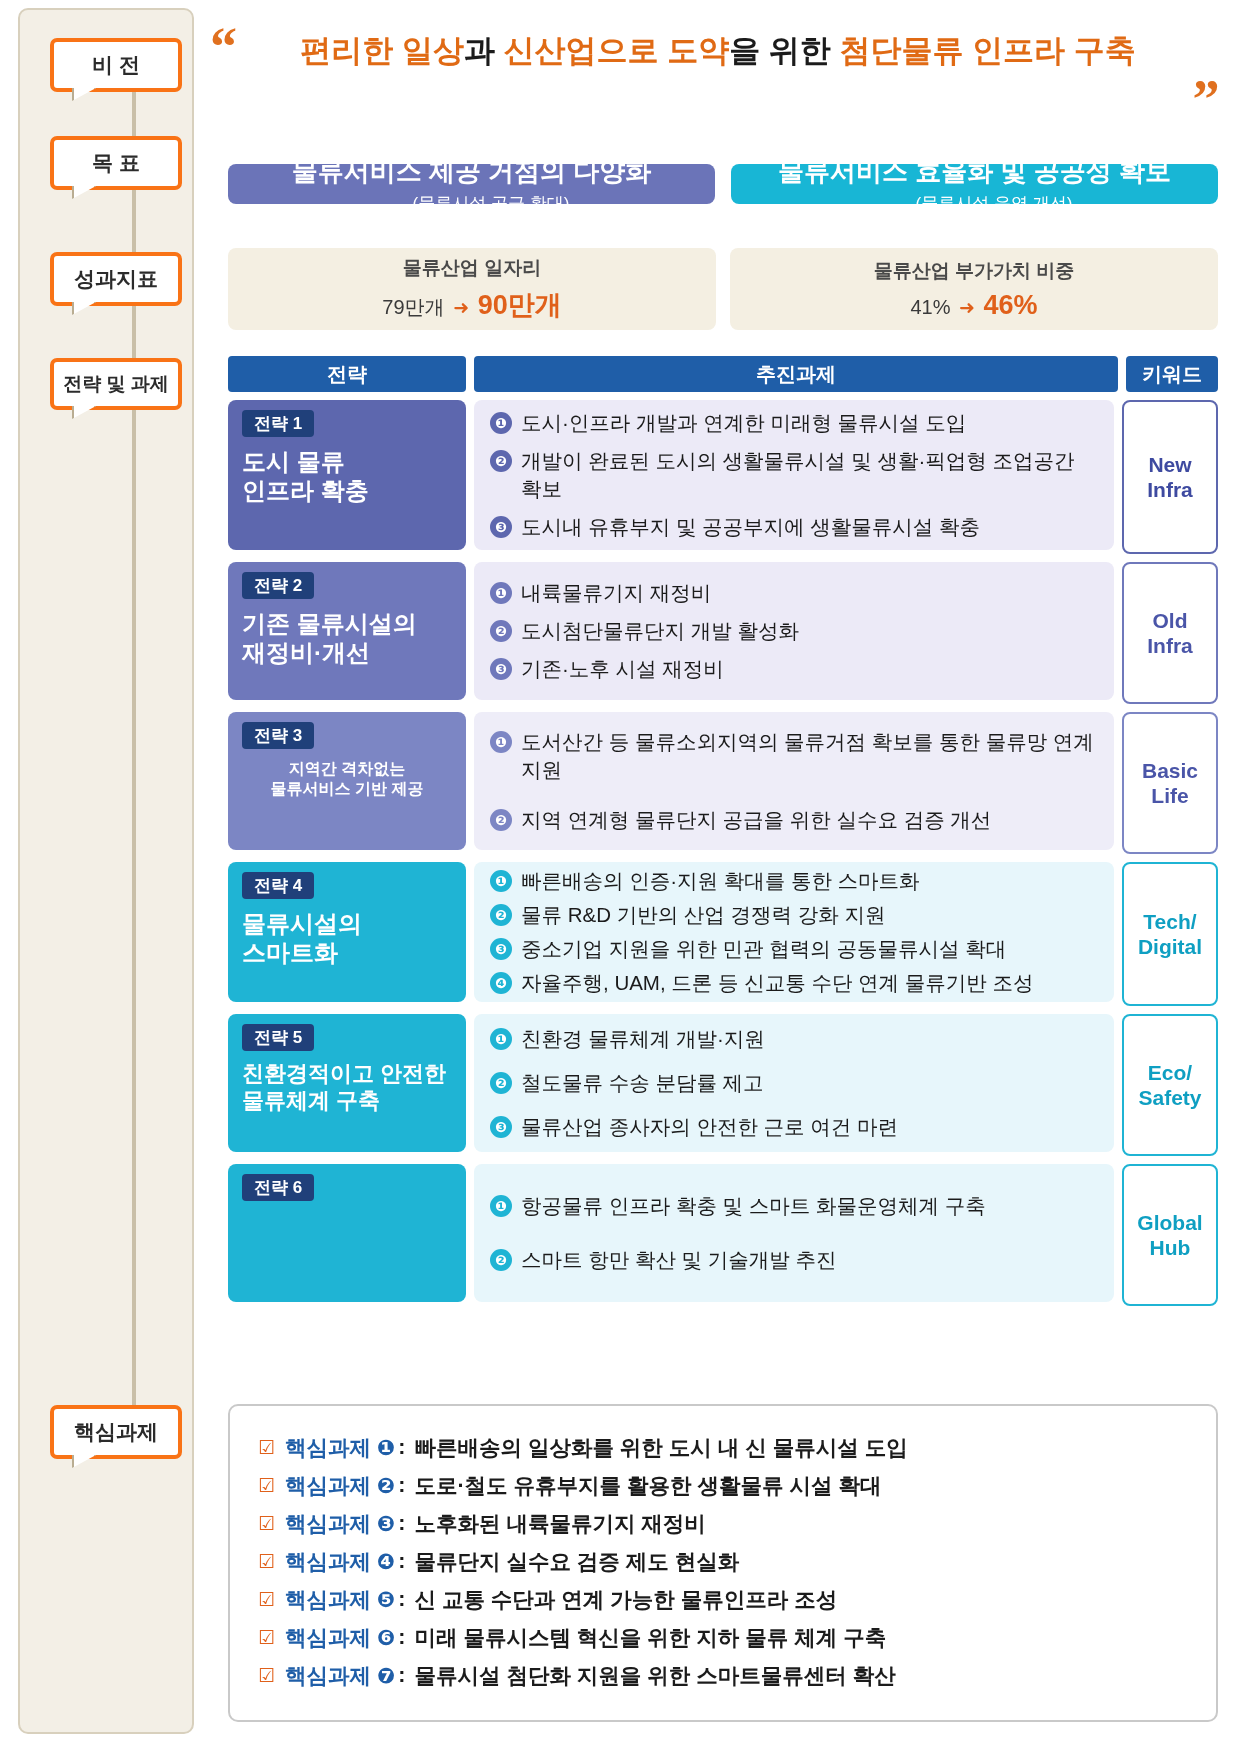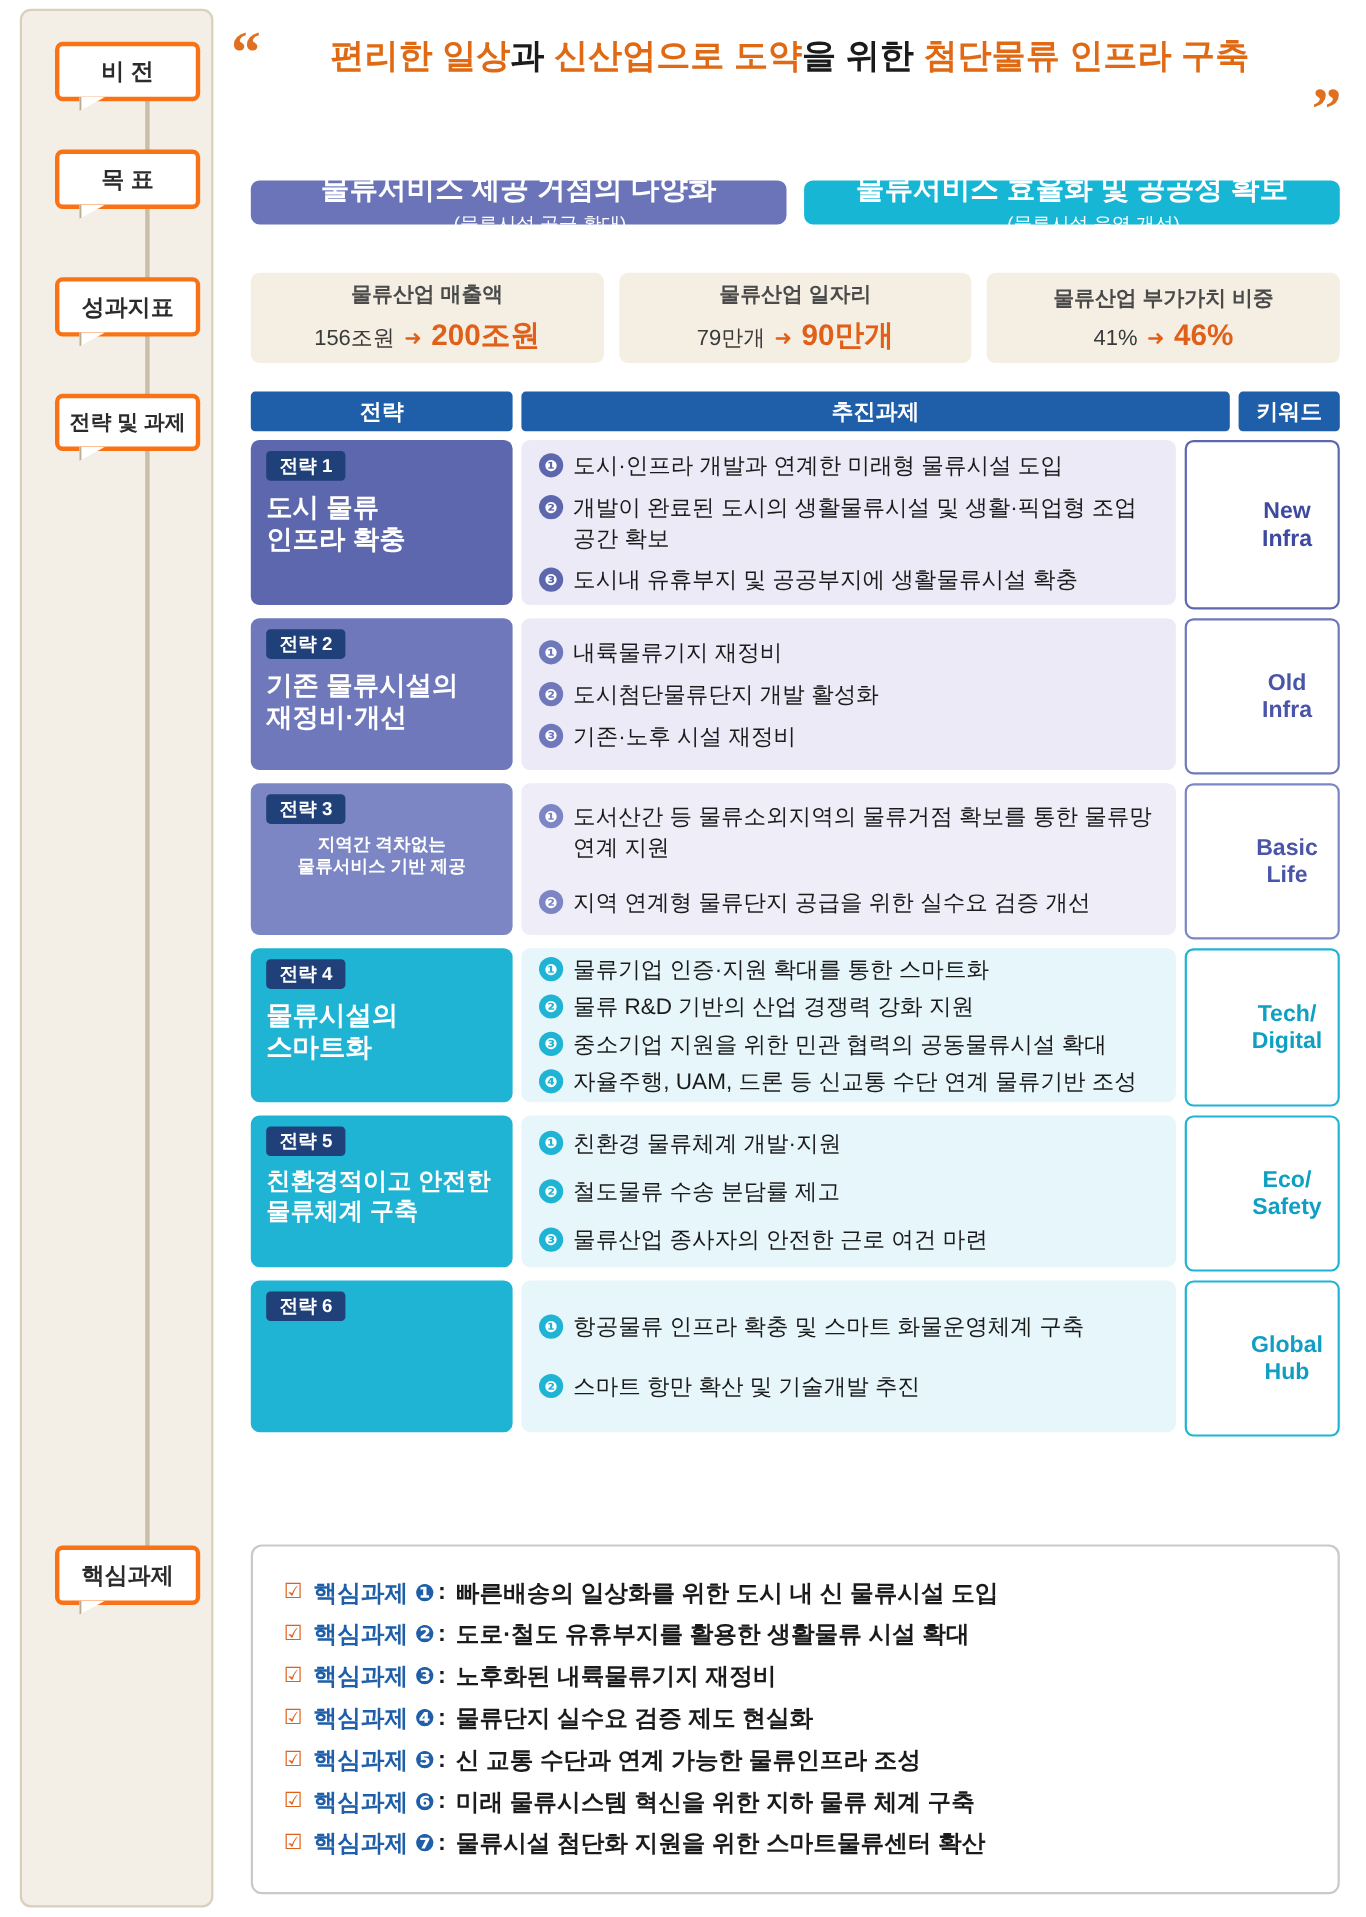--- a/index.html
+++ b/index.html
@@ -107,21 +107,21 @@
   }
   .task{display:flex;align-items:flex-start;font-size:20.5px;color:#1b1b1b;margin:5px 0;}
   .num{
     flex:0 0 auto;width:22px;height:22px;border-radius:50%;color:#fff;
     font-size:14px;font-weight:bold;display:flex;align-items:center;justify-content:center;
     margin-right:9px;margin-top:3px;
   }
   .cell-key{
     width:92px;border-radius:8px;background:#ffffff;border:2px solid #1f5ea8;
     display:flex;flex-direction:column;align-items:center;justify-content:center;
-    font-size:21px;font-weight:bold;line-height:1.2;text-align:center;padding-left:45px;
+    font-size:21px;font-weight:bold;line-height:1.2;text-align:center;
   }
 
   
   .p1 .cell-strategy{background:#5d67ae;}
   .p1 .cell-tasks{background:#eceaf7;}
   .p1 .num{background:#5d67ae;}
   .p1 .cell-key{border-color:#5d67ae;color:#3e4aa0;}
 
   .p2 .cell-strategy{background:#6f78bb;}
   .p2 .cell-tasks{background:#eceaf7;}
@@ -208,28 +208,20 @@
       <div class="s">(물류시설 공급 확대)</div>
     </div>
     <div class="goal b">
       <div class="t">물류서비스 효율화 및 공공성 확보</div>
       <div class="s">(물류시설 운영 개선)</div>
     </div>
   </div>
 
   <div class="kpis">
     <div class="kpi">
-      <div class="k-title">물류산업 매출액</div>
-      <div class="k-val">
-        <span>156조원</span>
-        <span class="arrow">➜</span>
-        <b>200조원</b>
-      </div>
-    </div>
-    <div class="kpi">
       <div class="k-title">물류산업 일자리</div>
       <div class="k-val">
         <span>79만개</span>
         <span class="arrow">➜</span>
         <b>90만개</b>
       </div>
     </div>
     <div class="kpi">
       <div class="k-title">물류산업 부가가치 비중</div>
       <div class="k-val">
@@ -331,21 +323,21 @@
       <div class="cell-strategy" style="height:140px;">
         <div class="badge">전략 4</div>
         <div class="s-name">
           <div>물류시설의</div>
           <div>스마트화</div>
         </div>
       </div>
       <div class="cell-tasks" style="height:140px;">
         <div class="task" style="margin:3px 0;">
             <span class="num">❶</span>
-            <span>물류기업 인증·지원 확대를 통한 스마트화</span>
+            <span>빠른배송의 인증·지원 확대를 통한 스마트화</span>
           </div>
         <div class="task" style="margin:3px 0;">
             <span class="num">❷</span>
             <span>물류 R&amp;D 기반의 산업 경쟁력 강화 지원</span>
           </div>
         <div class="task" style="margin:3px 0;">
             <span class="num">❸</span>
             <span>중소기업 지원을 위한 민관 협력의 공동물류시설 확대</span>
           </div>
         <div class="task" style="margin:3px 0;">

